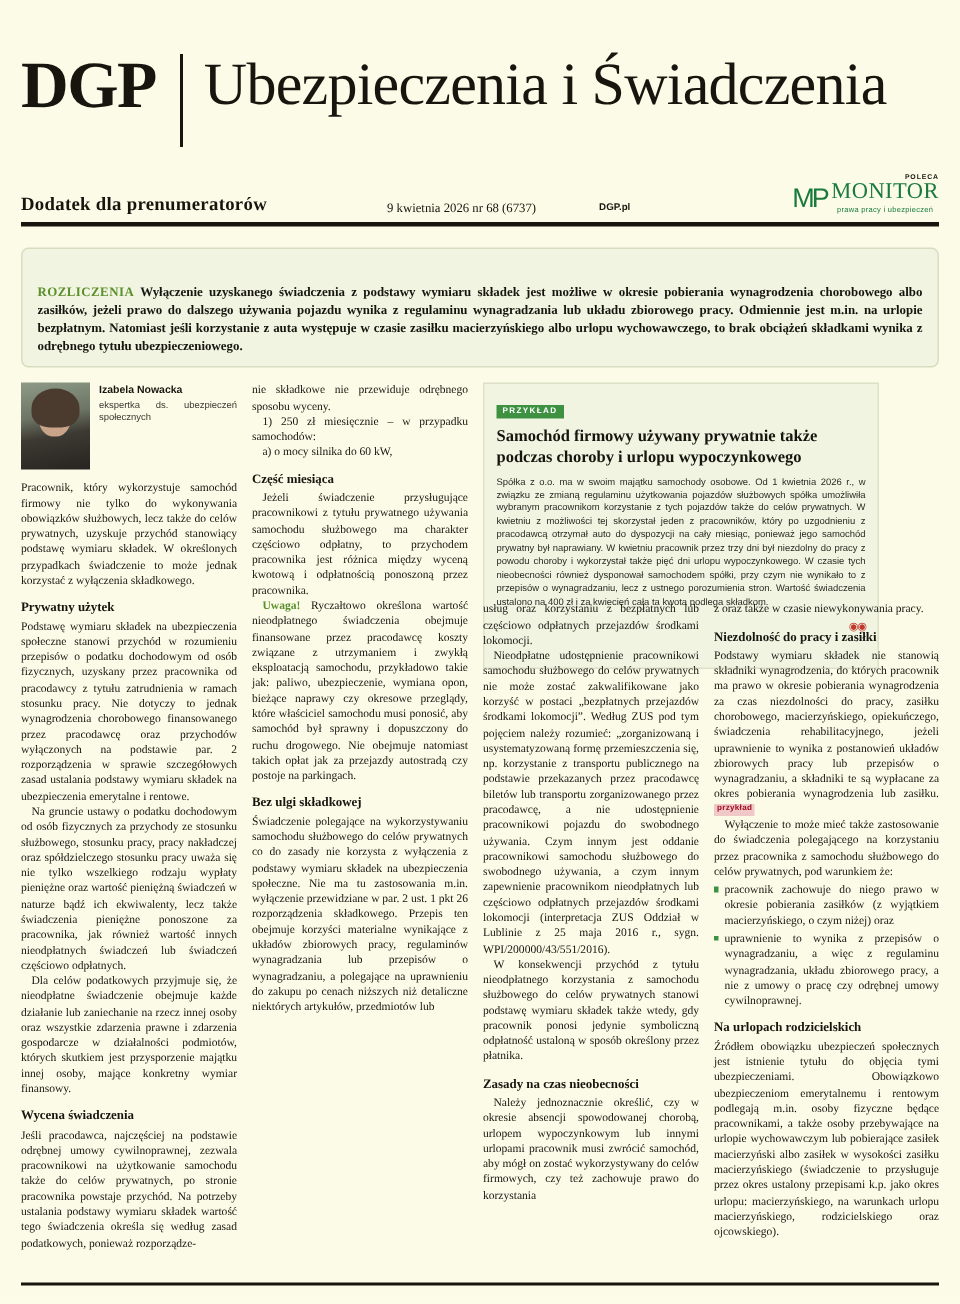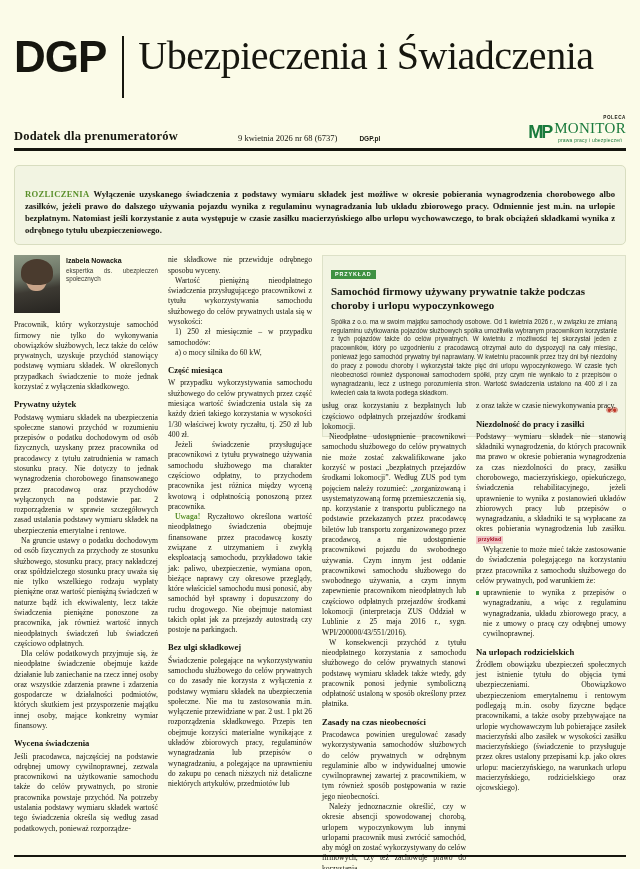--- a/index.html
+++ b/index.html
@@ -24,21 +24,21 @@
     padding: 0 14px;
   }
 
   
   .masthead {
     display: flex;
     align-items: flex-start;
     padding-top: 36px;
   }
   .dgp-logo {
-    font-family: Liberation Sans, sans-serif;
+    font-family: Liberation Serif, serif;
     font-weight: bold;
     font-size: 44px;
     line-height: 0.95;
     letter-spacing: -1px;
     color: #16160f;
   }
   .masthead-divider {
     width: 2px;
     background: #16160f;
     height: 62px;
@@ -52,20 +52,21 @@
     color: #16160f;
     letter-spacing: -0.5px;
     white-space: nowrap;
   }
 
   .subhead-row {
     display: flex;
     align-items: flex-end;
     margin-top: 14px;
     height: 32px;
+    gap: 20px;
   }
   .subhead-left {
     font-family: "Liberation Serif", serif;
     font-weight: bold;
     font-size: 12.5px;
     letter-spacing: 0.2px;
     color: #16160f;
     white-space: nowrap;
   }
   .subhead-date {
@@ -98,21 +99,21 @@
     color: #16160f;
     margin-bottom: 1px;
   }
   .monitor-row {
     display: flex;
     align-items: center;
     justify-content: flex-end;
   }
   .mp-mark {
     font-family: "Liberation Sans", sans-serif;
-    font-weight: bold;
+    font-weight: normal;
     font-size: 18px;
     line-height: 1;
     color: #1a7a3c;
     letter-spacing: -2px;
     margin-right: 3px;
   }
   .monitor-words {
     text-align: center;
   }
   .monitor-name {
@@ -261,21 +262,21 @@
     line-height: 1.35;
     color: #3a3a33;
     margin-top: 1.5px;
   }
 
   
   .example-box {
     position: absolute;
     left: 308px;
     top: 0;
-    width: 304px;
+    width: 264px;
     background: #f2f4e2;
     border: 0.8px solid #dde1c8;
     padding: 6px 8px 21px 8px;
     box-sizing: border-box;
   }
   .example-tag {
     display: inline-block;
     background: #3f9142;
     color: #ffffff;
     font-family: "Liberation Sans", sans-serif;
@@ -394,49 +395,47 @@
       <h3>Prywatny użytek</h3>
       <p class="noindent">Podstawę wymiaru składek na ubezpieczenia społeczne stanowi przychód w rozumieniu przepisów o podatku dochodowym od osób fizycznych, uzyskany przez pracownika od pracodawcy z tytułu zatrudnienia w ramach stosunku pracy. Nie dotyczy to jednak wynagrodzenia chorobowego finansowanego przez pracodawcę oraz przychodów wyłączonych na podstawie par. 2 rozporządzenia w sprawie szczegółowych zasad ustalania podstawy wymiaru składek na ubezpieczenia emerytalne i rentowe.</p>
       <p>Na gruncie ustawy o podatku dochodowym od osób fizycznych za przychody ze stosunku służbowego, stosunku pracy, pracy nakładczej oraz spółdzielczego stosunku pracy uważa się nie tylko wszelkiego rodzaju wypłaty pieniężne oraz wartość pieniężną świadczeń w naturze bądź ich ekwiwalenty, lecz także świadczenia pieniężne ponoszone za pracownika, jak również wartość innych nieodpłatnych świadczeń lub świadczeń częściowo odpłatnych.</p>
       <p>Dla celów podatkowych przyjmuje się, że nieodpłatne świadczenie obejmuje każde działanie lub zaniechanie na rzecz innej osoby oraz wszystkie zdarzenia prawne i zdarzenia gospodarcze w działalności podmiotów, których skutkiem jest przysporzenie majątku innej osoby, mające konkretny wymiar finansowy.</p>
       <h3>Wycena świadczenia</h3>
       <p class="noindent">Jeśli pracodawca, najczęściej na podstawie odrębnej umowy cywilnoprawnej, zezwala pracownikowi na użytkowanie samochodu także do celów prywatnych, po stronie pracownika powstaje przychód. Na potrzeby ustalania podstawy wymiaru składek wartość tego świadczenia określa się według zasad podatkowych, ponieważ rozporządze-</p>
     </div>
 
     <div class="col col2">
       <p class="noindent">nie składkowe nie przewiduje odrębnego sposobu wyceny.</p>
-      <p>Wartość pieniężną nieodpłatnego świadczenia przysługującego pracownikowi z tytułu wykorzystywania samochodu służbowego do celów prywatnych ustala się w wysokości:</p>
       <p>1) 250 zł miesięcznie – w przypadku samochodów:</p>
       <p>a) o mocy silnika do 60 kW,</p>
       <h3>Część miesiąca</h3>
-      <p class="noindent">W przypadku wykorzystywania samochodu służbowego do celów prywatnych przez część miesiąca wartość świadczenia ustala się za każdy dzień takiego korzystania w wysokości 1/30 właściwej kwoty ryczałtu, tj. 250 zł lub 400 zł.</p>
       <p>Jeżeli świadczenie przysługujące pracownikowi z tytułu prywatnego używania samochodu służbowego ma charakter częściowo odpłatny, to przychodem pracownika jest różnica między wyceną kwotową i odpłatnością ponoszoną przez pracownika.</p>
       <p><span class="green-inline">Uwaga!</span> <span>Ryczałtowo określona wartość nieodpłatnego świadczenia obejmuje finansowane przez pracodawcę koszty związane z utrzymaniem i zwykłą eksploatacją samochodu, przykładowo takie jak: paliwo, ubezpieczenie, wymiana opon, bieżące naprawy czy okresowe przeglądy, które właściciel samochodu musi ponosić, aby samochód był sprawny i dopuszczony do ruchu drogowego. Nie obejmuje natomiast takich opłat jak za przejazdy autostradą czy postoje na parkingach.</span></p>
       <h3>Bez ulgi składkowej</h3>
       <p class="noindent">Świadczenie polegające na wykorzystywaniu samochodu służbowego do celów prywatnych co do zasady nie korzysta z wyłączenia z podstawy wymiaru składek na ubezpieczenia społeczne. Nie ma tu zastosowania m.in. wyłączenie przewidziane w par. 2 ust. 1 pkt 26 rozporządzenia składkowego. Przepis ten obejmuje korzyści materialne wynikające z układów zbiorowych pracy, regulaminów wynagradzania lub przepisów o wynagradzaniu, a polegające na uprawnieniu do zakupu po cenach niższych niż detaliczne niektórych artykułów, przedmiotów lub</p>
     </div>
 
     <div class="col col3">
       <div class="col3-inner">
         <p class="noindent">usług oraz korzystaniu z bezpłatnych lub częściowo odpłatnych przejazdów środkami lokomocji.</p>
         <p>Nieodpłatne udostępnienie pracownikowi samochodu służbowego do celów prywatnych nie może zostać zakwalifikowane jako korzyść w postaci „bezpłatnych przejazdów środkami lokomocji”. Według ZUS pod tym pojęciem należy rozumieć: „zorganizowaną i usystematyzowaną formę przemieszczenia się, np. korzystanie z transportu publicznego na podstawie przekazanych przez pracodawcę biletów lub transportu zorganizowanego przez pracodawcę, a nie udostępnienie pracownikowi pojazdu do swobodnego używania. Czym innym jest oddanie pracownikowi samochodu służbowego do swobodnego używania, a czym innym zapewnienie pracownikom nieodpłatnych lub częściowo odpłatnych przejazdów środkami lokomocji (interpretacja ZUS Oddział w Lublinie z 25 maja 2016 r., sygn. WPI/200000/43/551/2016).</p>
         <p>W konsekwencji przychód z tytułu nieodpłatnego korzystania z samochodu służbowego do celów prywatnych stanowi podstawę wymiaru składek także wtedy, gdy pracownik ponosi jedynie symboliczną odpłatność ustaloną w sposób określony przez płatnika.</p>
         <h3>Zasady na czas nieobecności</h3>
-        <p class="noindent">Pracodawca powinien uregulować zasady wykorzystywania samochodów służbowych do celów prywatnych w odrębnym regulaminie albo w indywidualnej umowie cywilnoprawnej zawartej z pracownikiem, w tym również sposób postępowania w razie jego nieobecności.</p>
         <p>Należy jednoznacznie określić, czy w okresie absencji spowodowanej chorobą, urlopem wypoczynkowym lub innymi urlopami pracownik musi zwrócić samochód, aby mógł on zostać wykorzystywany do celów firmowych, czy też zachowuje prawo do korzystania</p>
       </div>
     </div>
 
     <div class="col col4">
       <div class="col4-inner">
         <p class="noindent">z oraz także w czasie niewykonywania pracy.</p>
         <h3>Niezdolność do pracy i zasiłki</h3>
         <p class="noindent"><span>Podstawy wymiaru składek nie stanowią składniki wynagrodzenia, do których pracownik ma prawo w okresie pobierania wynagrodzenia za czas niezdolności do pracy, zasiłku chorobowego, macierzyńskiego, opiekuńczego, świadczenia rehabilitacyjnego, jeżeli uprawnienie to wynika z postanowień układów zbiorowych pracy lub przepisów o wynagradzaniu, a składniki te są wypłacane za okres pobierania wynagrodzenia lub zasiłku.</span> <span class="tag-inline">przykład</span></p>
         <p>Wyłączenie to może mieć także zastosowanie do świadczenia polegającego na korzystaniu przez pracownika z samochodu służbowego do celów prywatnych, pod warunkiem że:</p>
         <ul class="bullets">
+          <li>pracownik zachowuje do niego prawo w okresie pobierania zasiłków (z wyjątkiem macierzyńskiego, o czym niżej) oraz</li>
           <li>uprawnienie to wynika z przepisów o wynagradzaniu, a więc z regulaminu wynagradzania, układu zbiorowego pracy, a nie z umowy o pracę czy odrębnej umowy cywilnoprawnej.</li>
         </ul>
         <h3>Na urlopach rodzicielskich</h3>
         <p class="noindent">Źródłem obowiązku ubezpieczeń społecznych jest istnienie tytułu do objęcia tymi ubezpieczeniami. Obowiązkowo ubezpieczeniom emerytalnemu i rentowym podlegają m.in. osoby fizyczne będące pracownikami, a także osoby przebywające na urlopie wychowawczym lub pobierające zasiłek macierzyński albo zasiłek w wysokości zasiłku macierzyńskiego (świadczenie to przysługuje przez okres ustalony przepisami k.p. jako okres urlopu: macierzyńskiego, na warunkach urlopu macierzyńskiego, rodzicielskiego oraz ojcowskiego).</p>
 
       </div>
     </div>
 
   </div>
 

